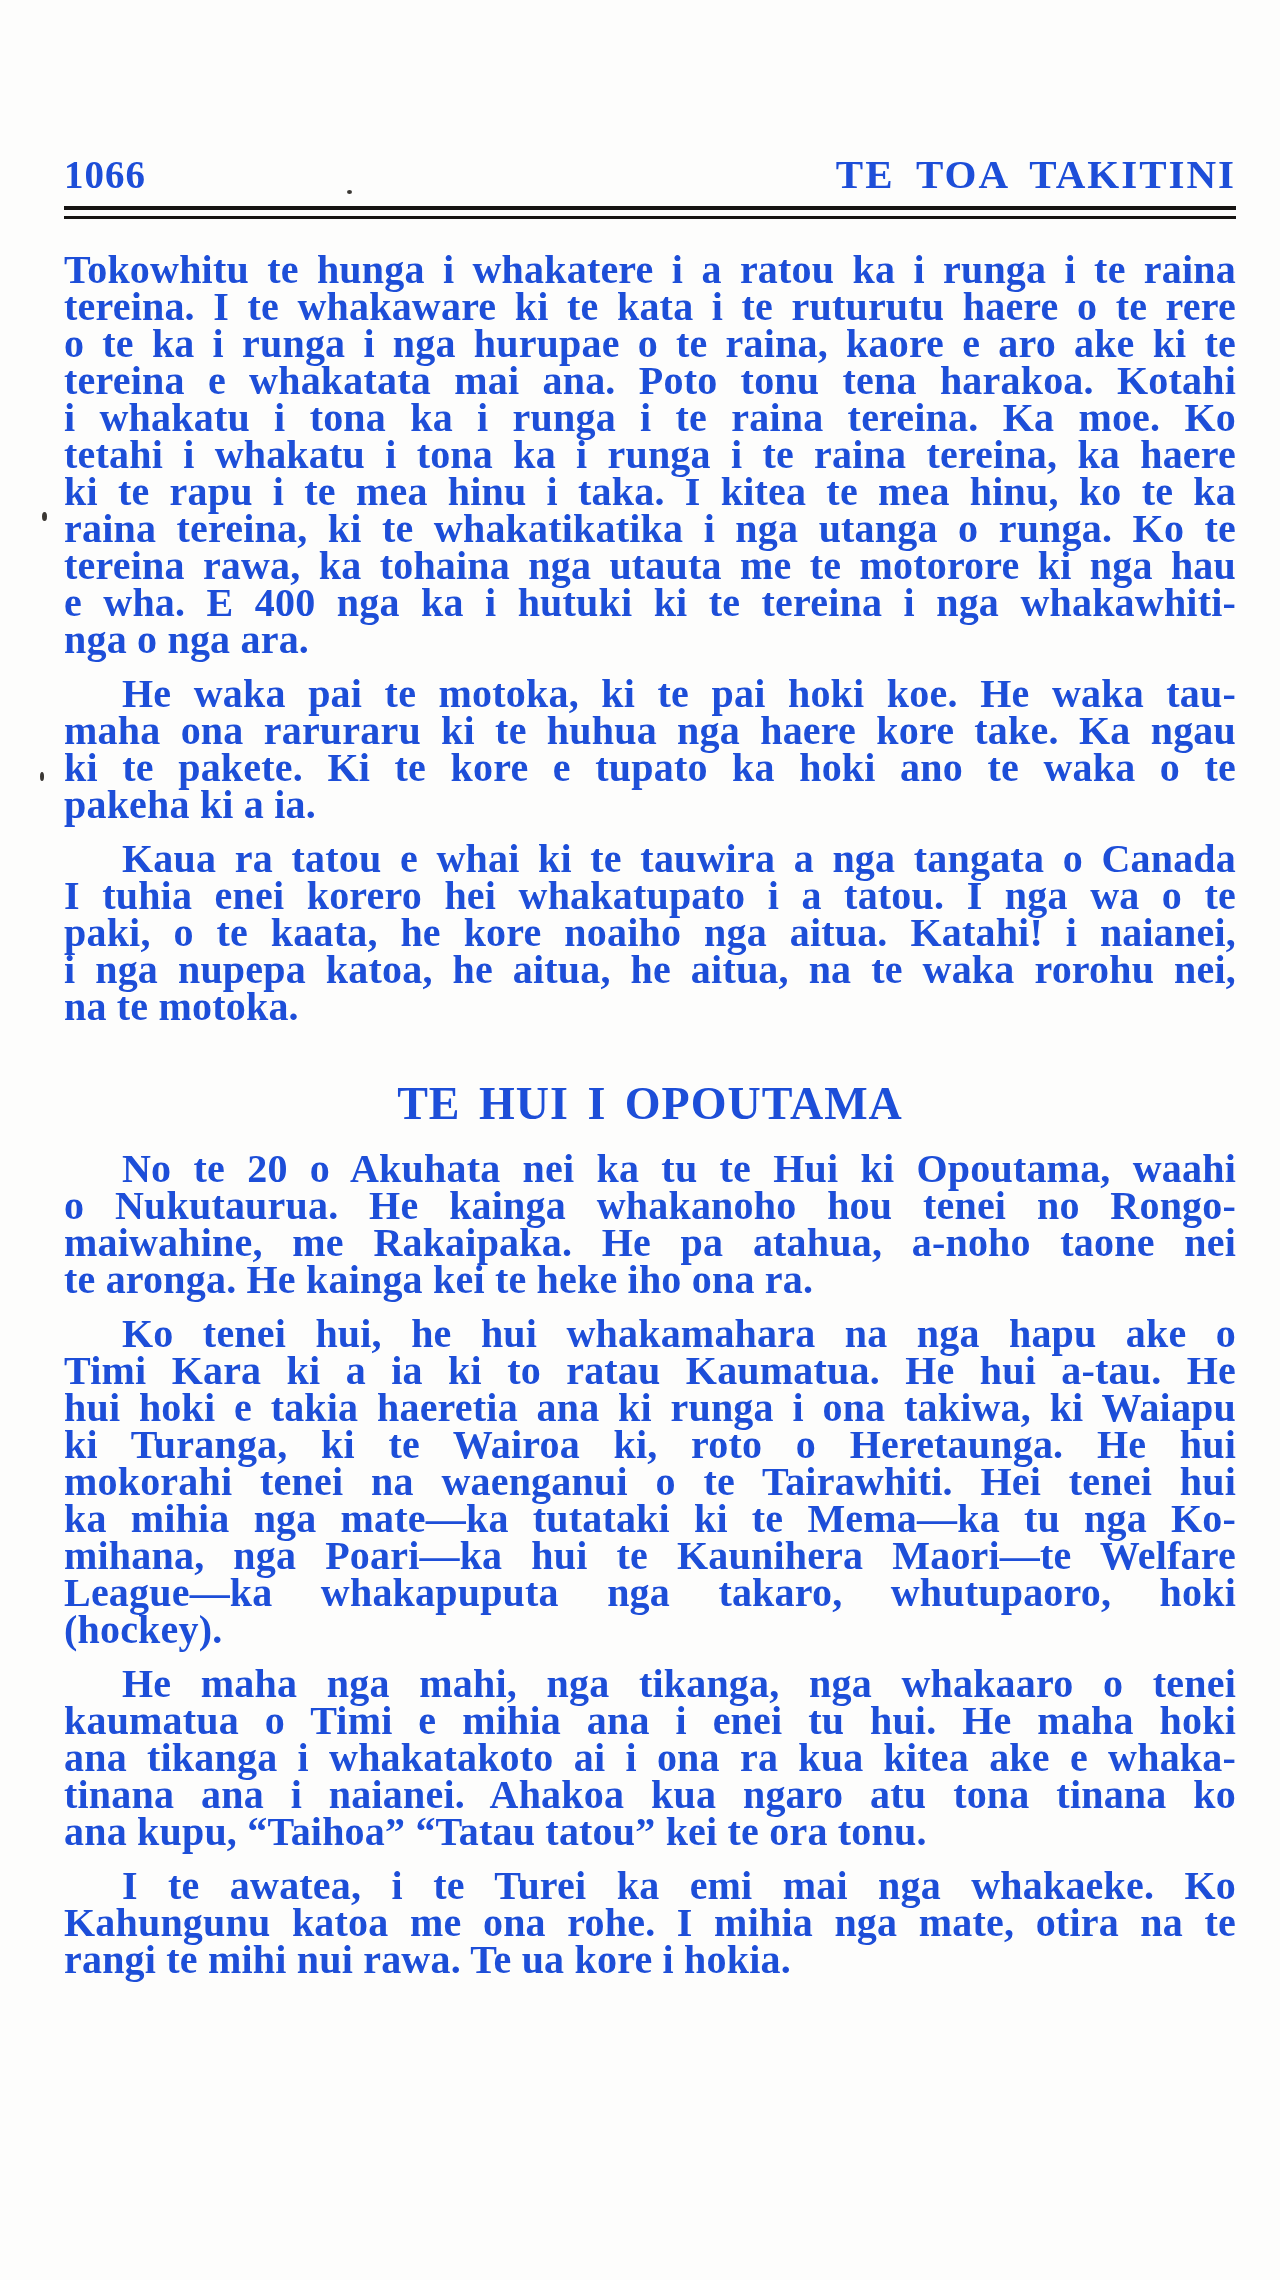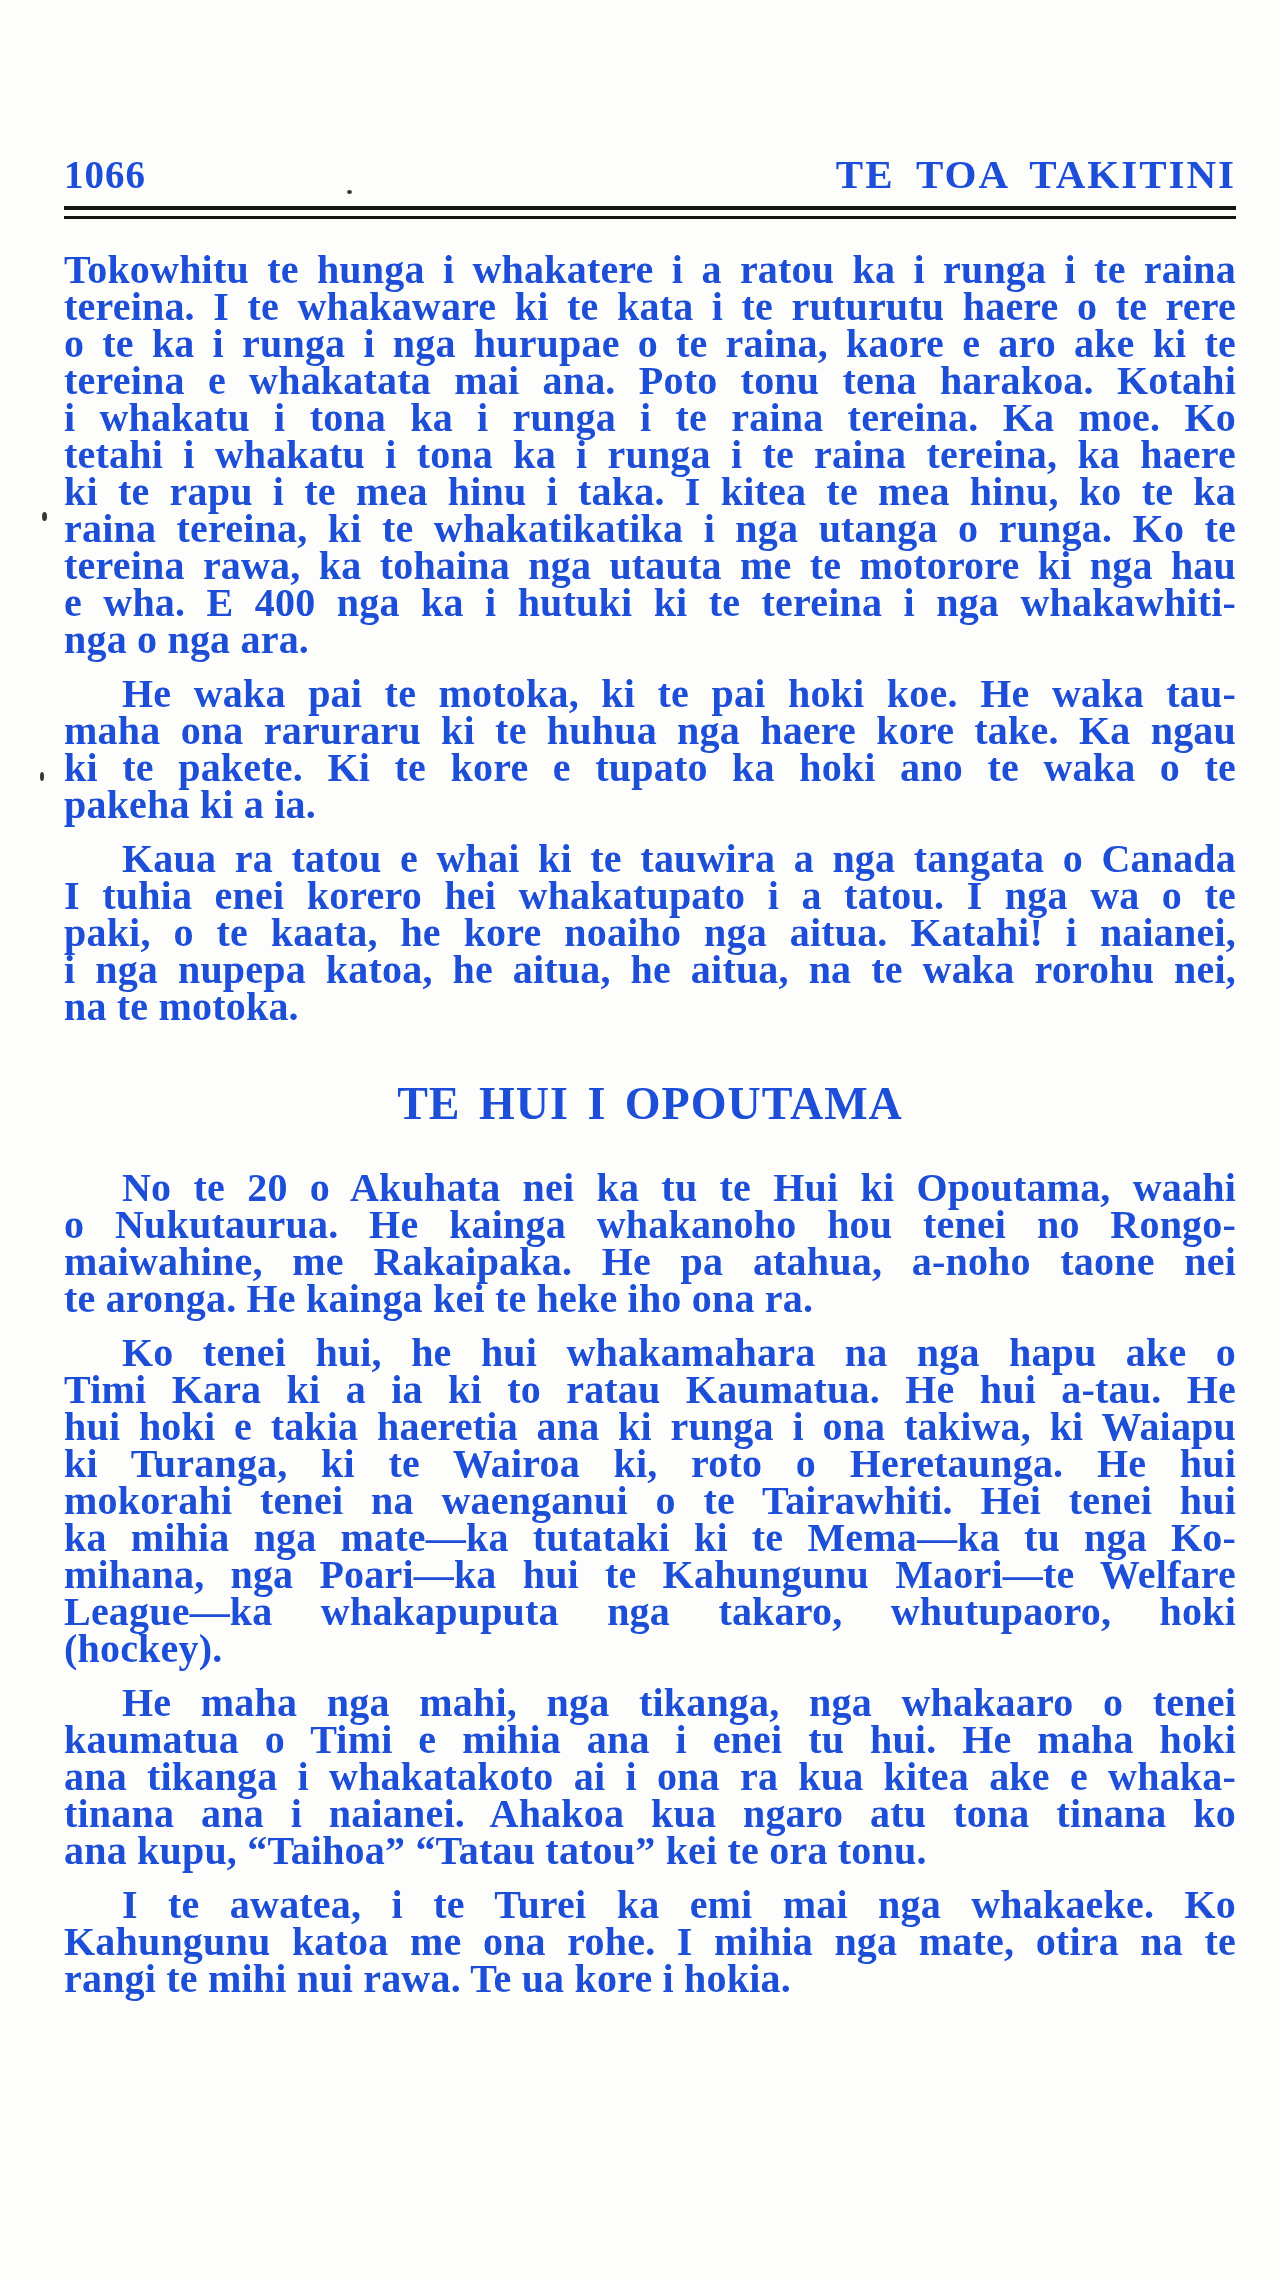--- a/index.html
+++ b/index.html
@@ -41,21 +41,21 @@
     font-size: 40px;
     line-height: 37px;
     text-align: justify;
     text-align-last: justify;
     white-space: normal;
     letter-spacing: 0.2px;
   }
   .line.last { text-align-last: left; }
   .line.indent { text-indent: 58px; }
   .section-heading {
-    margin: 52px 0 39px 0;
+    margin: 52px 0 20px 0;
     text-align: center;
     font-size: 46px;
     letter-spacing: 1px;
     word-spacing: 6px;
   }
   .artifact {
     position: absolute;
     background: #3a3733;
     border-radius: 50%;
   }
@@ -110,21 +110,21 @@
           <div class="line">maiwahine, me Rakaipaka.  He pa atahua, a-noho taone nei</div>
           <div class="line last">te aronga.  He kainga kei te heke iho ona ra.</div>
         </div>
         <div class="paragraph">
           <div class="line indent">Ko tenei hui, he hui whakamahara na nga hapu ake o</div>
           <div class="line">Timi Kara ki a ia ki to ratau Kaumatua.  He hui a-tau.  He</div>
           <div class="line">hui hoki e takia haeretia ana ki runga i ona takiwa, ki Waiapu</div>
           <div class="line">ki Turanga, ki te Wairoa ki, roto o Heretaunga.  He hui</div>
           <div class="line">mokorahi tenei na waenganui o te Tairawhiti.  Hei tenei hui</div>
           <div class="line">ka mihia nga mate—ka tutataki ki te Mema—ka tu nga Ko-</div>
-          <div class="line">mihana, nga Poari—ka hui te Kahungunu Maori—te Welfare</div>
+          <div class="line">mihana, nga Poari—ka hui te Kaunihera Maori—te Welfare</div>
           <div class="line">League—ka whakapuputa nga takaro, whutupaoro, hoki</div>
           <div class="line last">(hockey).</div>
         </div>
         <div class="paragraph">
           <div class="line indent">He maha nga mahi, nga tikanga, nga whakaaro o tenei</div>
           <div class="line">kaumatua o Timi e mihia ana i enei tu hui.  He maha hoki</div>
           <div class="line">ana tikanga i whakatakoto ai i ona ra kua kitea ake e whaka-</div>
           <div class="line">tinana ana i naianei.  Ahakoa kua ngaro atu tona tinana ko</div>
           <div class="line last">ana kupu, “Taihoa” “Tatau tatou” kei te ora tonu.</div>
         </div>

